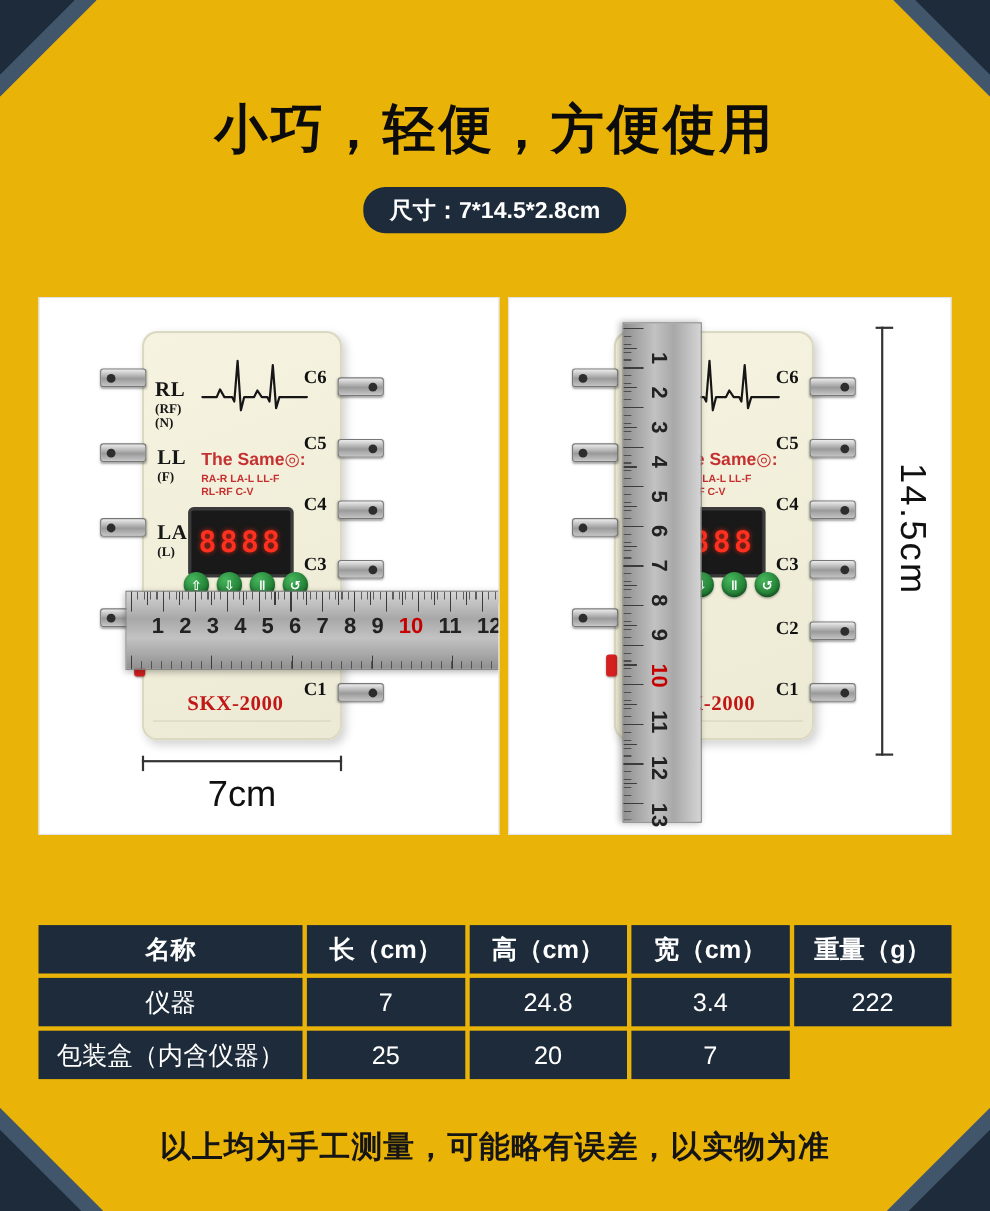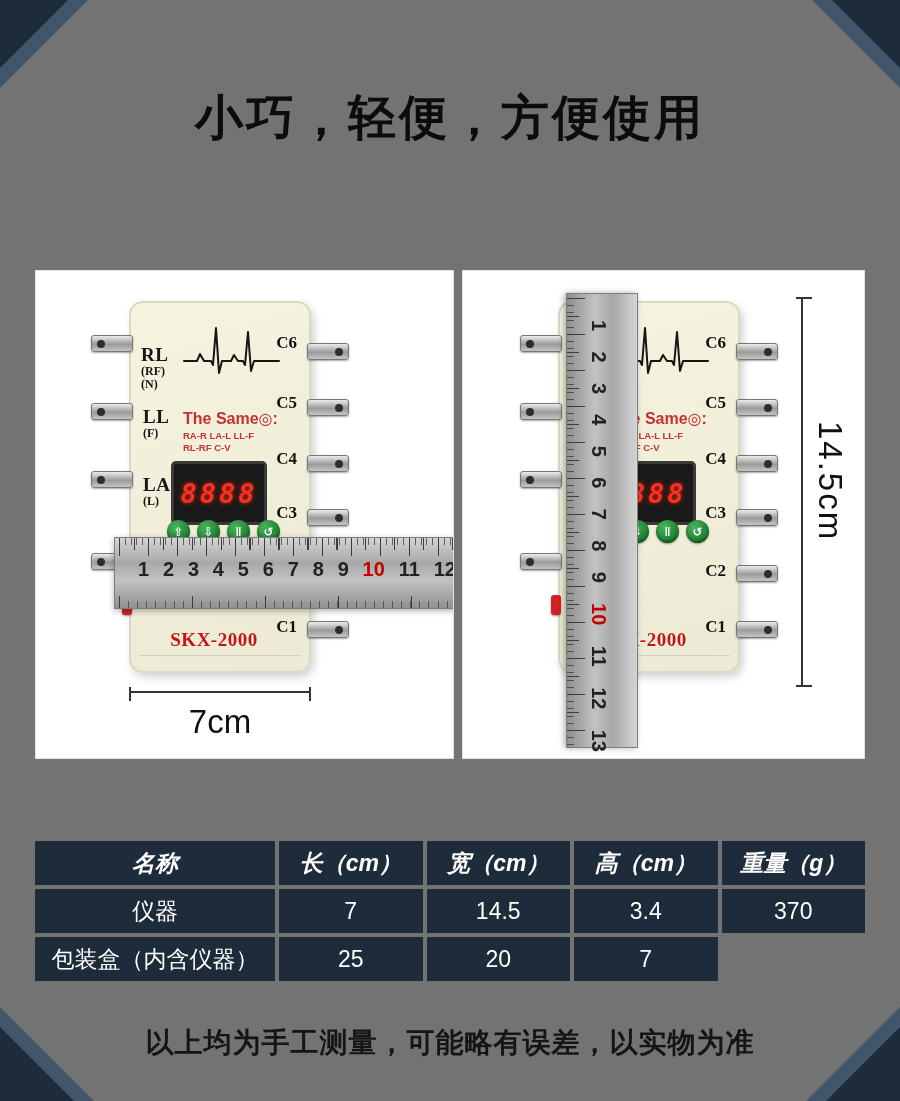--- a/index.html
+++ b/index.html
@@ -1,18 +1,18 @@
 <!DOCTYPE html>
 <html style="--navy: #1d2b3a; --red: #c60000; --cream: #f6f3e0;"><head>
 <meta charset="utf-8">
 <style>
   *{box-sizing:border-box;margin:0;padding:0;}
   html,body{background:#fff;}
   body{font-family:"Liberation Sans","DejaVu Sans",sans-serif;}
-  .page{position:relative;width:900px;height:1101px;margin:0 auto;background:#737373;overflow:hidden;}
+  .page{position:relative;width:900px;height:1101px;margin:0 auto;background:#eab308;overflow:hidden;}
 
   
   .corner{position:absolute;z-index:20;}
   .tl1{top:0;left:0;width:88px;height:88px;background:#41566b;clip-path:polygon(0 0,100% 0,0 100%);}
   .tl2{top:0;left:0;width:68px;height:68px;background:var(--navy,#1d2b3a);clip-path:polygon(0 0,100% 0,0 100%);}
   .tr1{top:0;right:0;width:88px;height:88px;background:#41566b;clip-path:polygon(0 0,100% 0,100% 100%);}
   .tr2{top:0;right:0;width:68px;height:68px;background:var(--navy,#1d2b3a);clip-path:polygon(0 0,100% 0,100% 100%);}
   .bl1{bottom:0;left:0;width:94px;height:94px;background:#41566b;clip-path:polygon(0 0,100% 100%,0 100%);}
   .bl2{bottom:0;left:0;width:74px;height:74px;background:var(--navy,#1d2b3a);clip-path:polygon(0 0,100% 100%,0 100%);}
   .br1{bottom:0;right:0;width:94px;height:94px;background:#41566b;clip-path:polygon(100% 0,100% 100%,0 100%);}
@@ -34,21 +34,21 @@
   .lead b{display:block;font-size:19px;letter-spacing:.5px;}
   .lead span{display:block;font-size:12px;}
   .lead-rl{left:10px;top:20px;margin-top:22px;}
   .lead-ll{left:12px;top:104px;}
   .lead-la{left:12px;top:172px;}
   .cpos{position:absolute;right:12px;font-family:"Liberation Serif","DejaVu Serif",serif;font-weight:700;font-size:17px;color:#111;}
   .c6{top:30px}.c5{top:90px}.c4{top:146px}.c3{top:200px}.c2{top:258px}.c1{top:314px}
   .info{position:absolute;left:52px;top:106px;color:#c53030;font-weight:700;line-height:1.3;}
   .info .l1{font-size:16px;}
   .info .l2{font-size:9.5px;}
-  .display{position:absolute;left:40px;top:158px;width:96px;height:64px;background:#191919;border:3px solid #3a3a3a;border-radius:5px;display:flex;align-items:center;justify-content:center;font-style:italic;}
+  .display{position:absolute;left:40px;top:158px;width:96px;height:64px;background:#191919;border:3px solid #3a3a3a;border-radius:5px;display:flex;align-items:center;justify-content:center;}
   .display span{font-family:"DejaVu Sans Mono","Liberation Mono",monospace;font-weight:700;font-size:27px;color:#ff3020;letter-spacing:3px;text-shadow:0 0 5px rgba(255,45,20,.75);}
   .btns{position:absolute;left:36px;top:217px;display:flex;gap:7px;}
   .btn{width:23px;height:23px;border-radius:50%;background:radial-gradient(circle at 35% 30%,#46b55b,#1e7a31 72%);color:#fff;font-size:12px;font-weight:700;display:flex;align-items:center;justify-content:center;box-shadow:inset 0 -2px 3px rgba(0,0,0,.35),0 1px 2px rgba(0,0,0,.35);}
   .seam{position:absolute;left:8px;right:8px;top:352px;height:1px;background:#d6d3bd;}
   .model{position:absolute;left:0;right:12px;top:326px;text-align:center;color:#c21717;font-family:"Liberation Serif","DejaVu Serif",serif;font-weight:700;font-size:19px;letter-spacing:.5px;}
   .side-btn{position:absolute;left:-9px;top:292px;width:10px;height:20px;background:#d42020;border-radius:3px;box-shadow:0 1px 2px rgba(0,0,0,.4);}
   .clip{position:absolute;width:42px;height:17px;background:linear-gradient(180deg,#ececec,#9a9a9a 55%,#c4c4c4);border:1px solid #777;border-radius:3px;box-shadow:0 1px 2px rgba(0,0,0,.35);}
   .clip .hole{position:absolute;top:4px;width:8px;height:8px;border-radius:50%;background:#2d2d2d;}
   .clip-l{left:-40px;}.clip-l .hole{left:5px;}
   .clip-r{right:-40px;}.clip-r .hole{right:5px;}
@@ -74,39 +74,40 @@
   .wlabel{position:absolute;left:93px;top:432px;width:182px;text-align:center;font-size:33px;color:#101010;z-index:6;}
   .hline{position:absolute;left:338px;top:26px;width:0;height:390px;border-left:2px solid #333;z-index:6;}
   .hline::before,.hline::after{content:"";position:absolute;left:-7px;width:16px;height:2px;background:#333;}
   .hline::before{top:0;}.hline::after{bottom:0;}
   .hlabel{position:absolute;left:348px;top:150px;writing-mode:vertical-rl;font-size:33px;color:#101010;letter-spacing:2px;z-index:6;}
 
   
   .spec{position:absolute;left:35px;top:841px;width:830px;display:flex;flex-direction:column;gap:4px;}
   .trow{display:grid;grid-template-columns:240px 1fr 1fr 1fr 1fr;gap:4px;}
   .cell{height:44px;background:var(--navy,#1d2b3a);color:#fff;display:flex;align-items:center;justify-content:center;font-size:23px;}
-  .thead .cell{font-weight:700;font-style:italic;}
+  .thead .cell{font-weight:700;}
 
   .note{position:absolute;top:1024px;left:0;width:100%;text-align:center;font-size:28px;font-weight:600;color:#151515;letter-spacing:1px;}
 </style>
 </head>
 <body>
 
 <div class="page">
 
   <div class="corner tl1"></div>
   <div class="corner tl2"></div>
   <div class="corner tr1"></div>
   <div class="corner tr2"></div>
   <div class="corner bl1"></div>
   <div class="corner bl2"></div>
   <div class="corner br1"></div>
   <div class="corner br2"></div>
 
   <h1 class="title">小巧，轻便，方便使用</h1>
+  <div class="badge">尺寸：7*14.5*2.8cm</div>
 
   <div class="panel panel-left">
 
     <div class="device">
       <div class="clip clip-l cl1">
           <i class="hole"></i>
         </div>
       <div class="clip clip-l cl2">
           <i class="hole"></i>
         </div>
@@ -292,30 +293,30 @@
     </div>
 
     <div class="hline"></div>
     <div class="hlabel">14.5cm</div>
   </div>
 
   <div class="spec">
     <div class="trow thead">
       <div class="cell">名称</div>
       <div class="cell">长（cm）</div>
+      <div class="cell">高（cm）</div>
       <div class="cell">宽（cm）</div>
-      <div class="cell">高（cm）</div>
       <div class="cell">重量（g）</div>
     </div>
     <div class="trow">
       <div class="cell">仪器</div>
       <div class="cell">7</div>
-      <div class="cell">14.5</div>
+      <div class="cell">24.8</div>
       <div class="cell">3.4</div>
-      <div class="cell">370</div>
+      <div class="cell">222</div>
     </div>
     <div class="trow">
       <div class="cell">包装盒（内含仪器）</div>
       <div class="cell">25</div>
       <div class="cell">20</div>
       <div class="cell">7</div>
     </div>
   </div>
 
   <p class="note">以上均为手工测量，可能略有误差，以实物为准</p>

